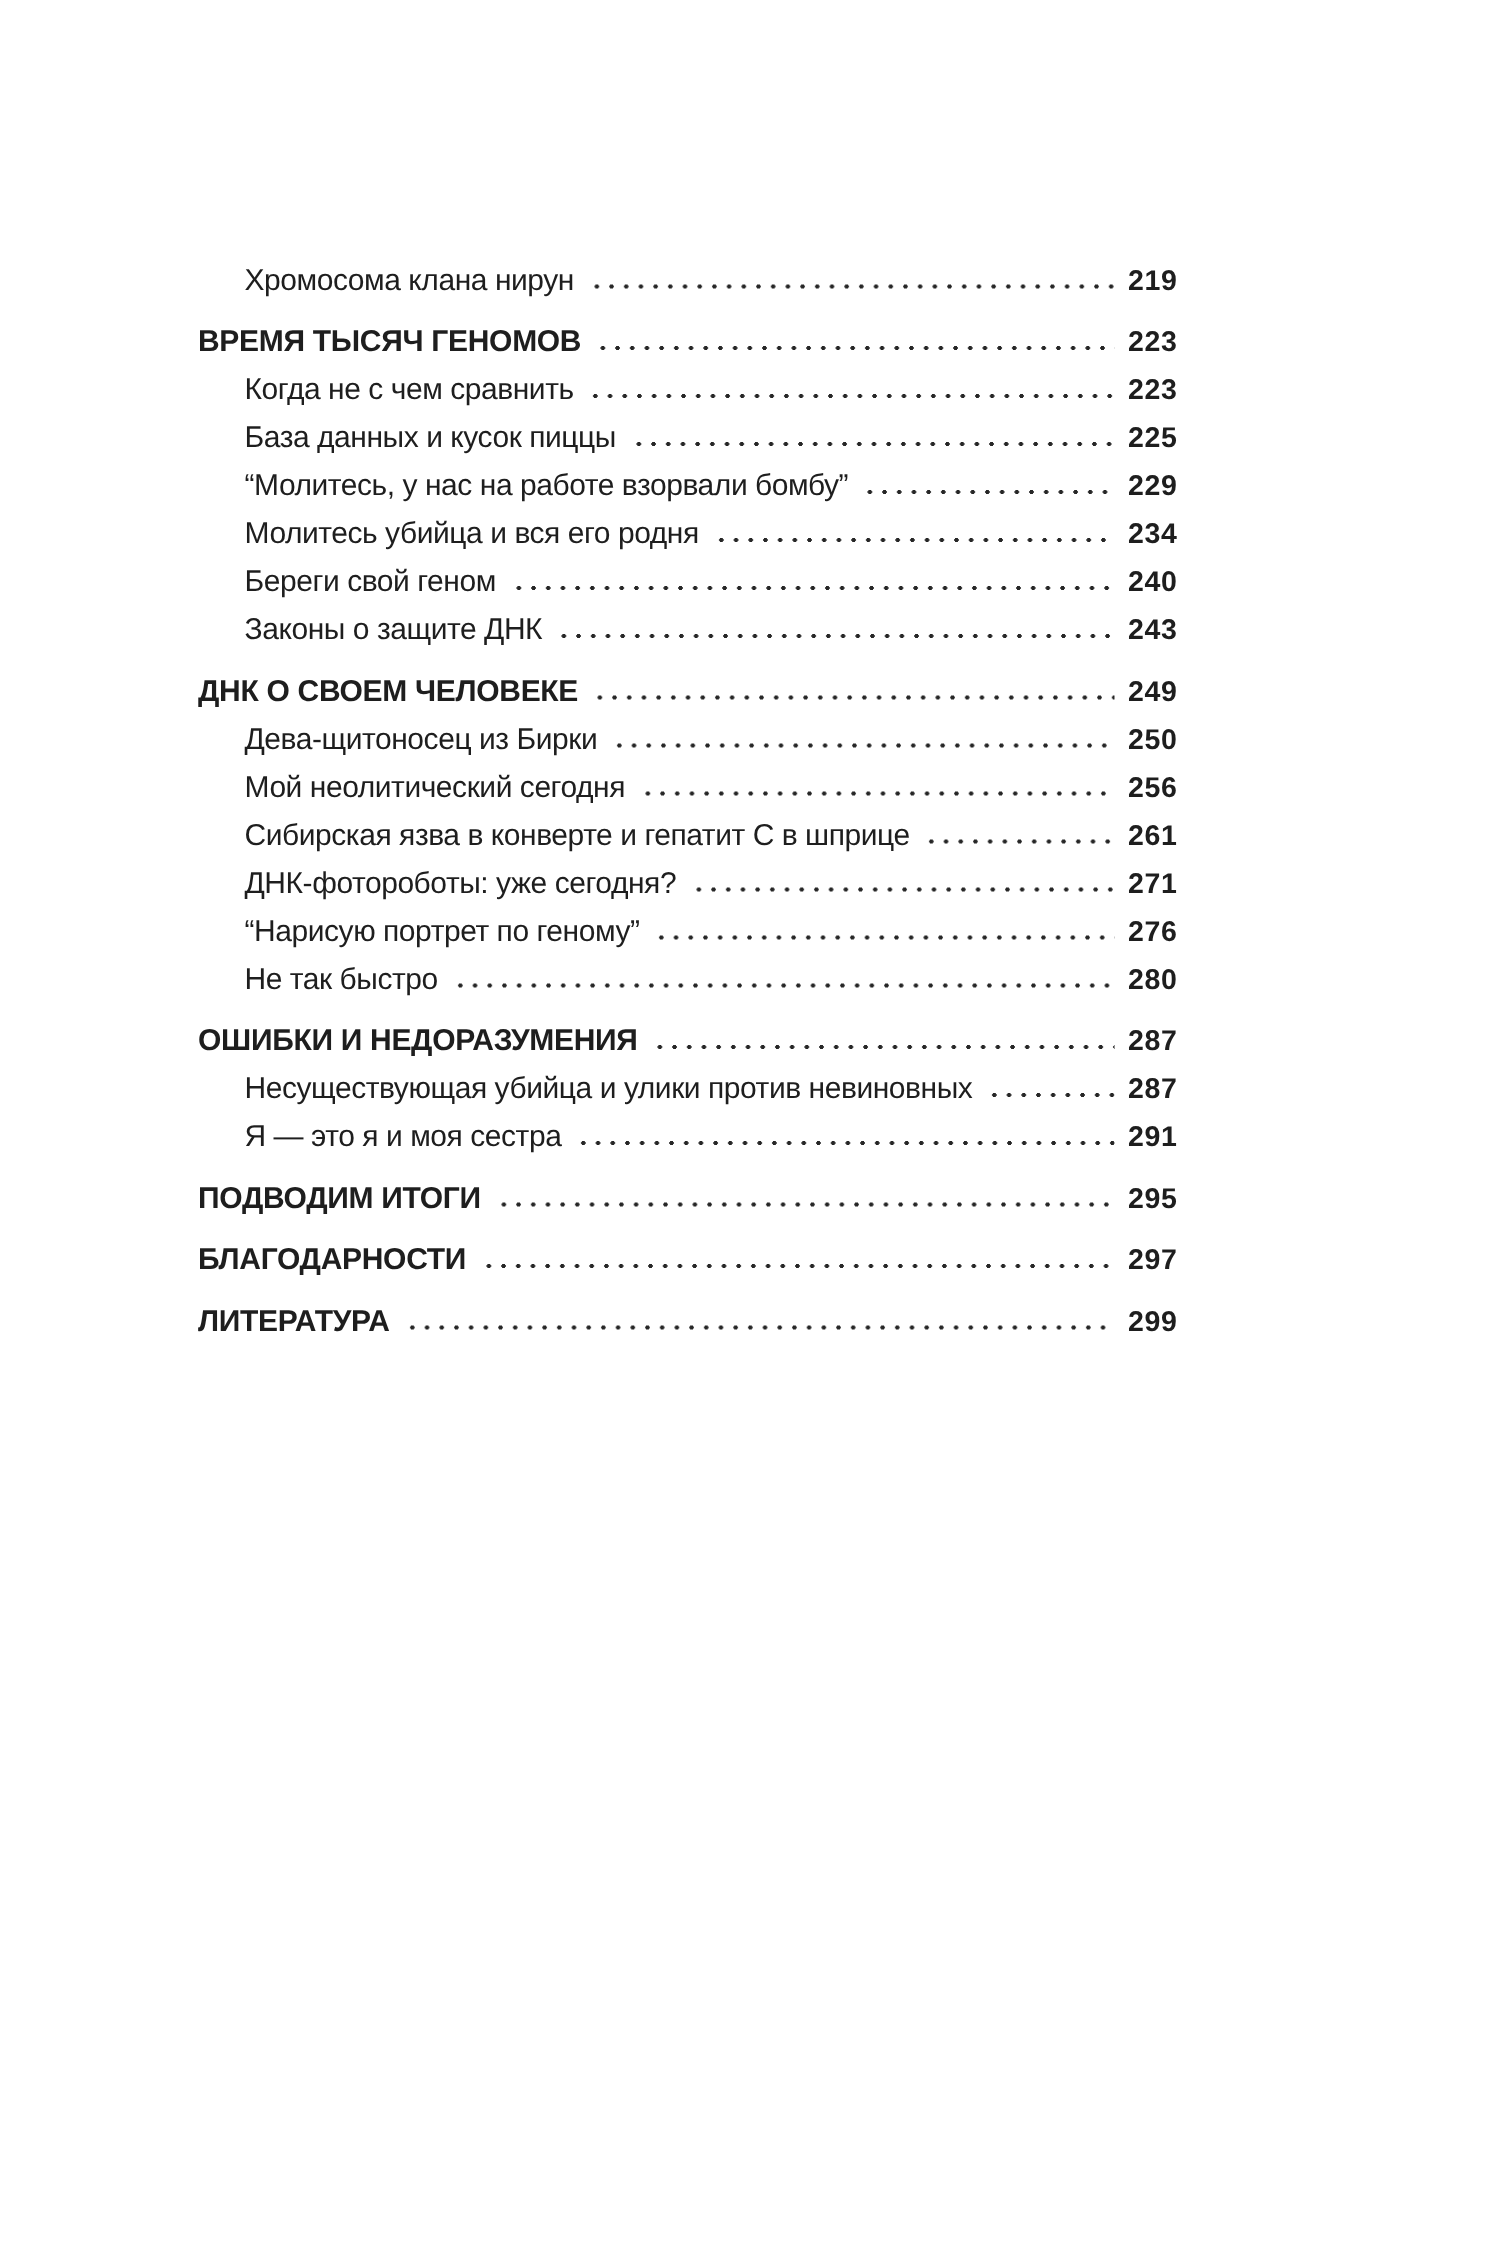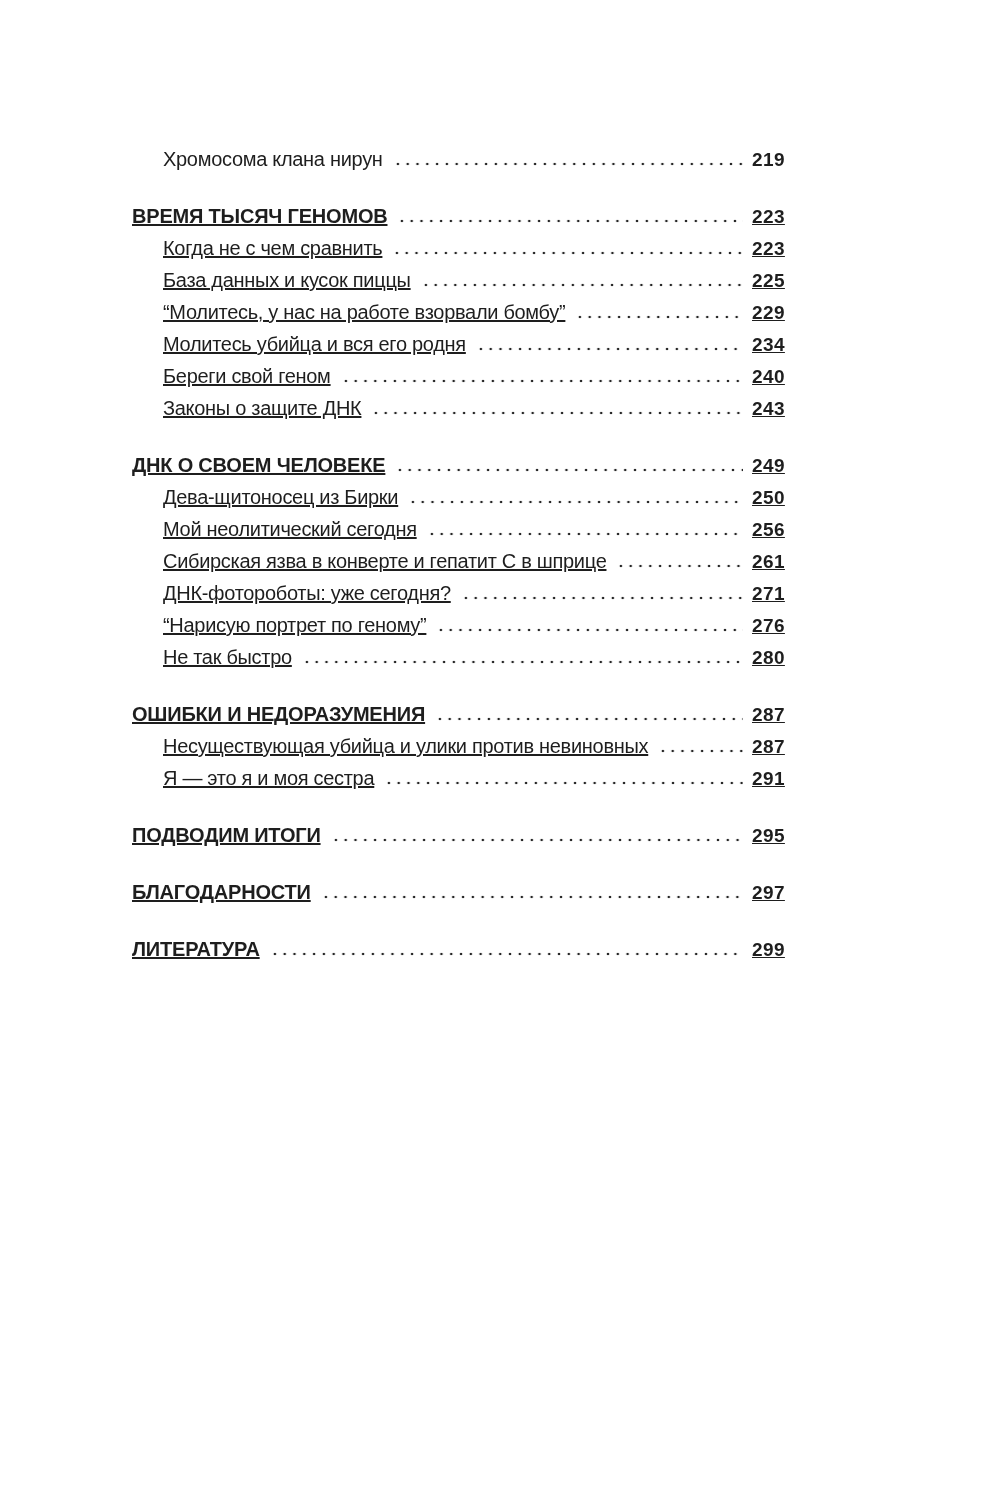--- a/index.html
+++ b/index.html
@@ -16,25 +16,25 @@
     overflow: hidden;
   }
   .page {
     position: absolute;
     inset: 0;
     background: #ffffff;
   }
   .toc {
     position: absolute;
     left: 132px;
-    top: 149px;
+    top: 177px;
     width: 668px;
   }
   .toc-section { margin: 0; }
-  .toc-section:not(:first-child) { margin-top: 36px; text-decoration: underline; }
+  .toc-section:not(:first-child) { margin-top: 20px; }
 
   .toc-row {
     display: flex;
     align-items: baseline;
     margin-bottom: 11px;
     font-size: 20px;
     line-height: 21px;
     letter-spacing: -0.3px;
   }
   .heading-row {

